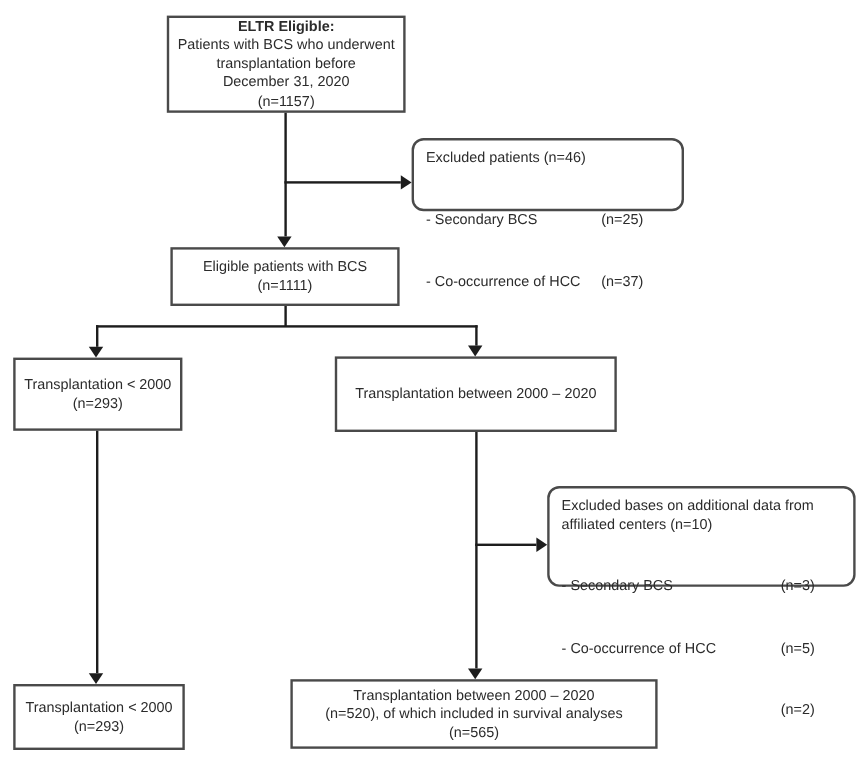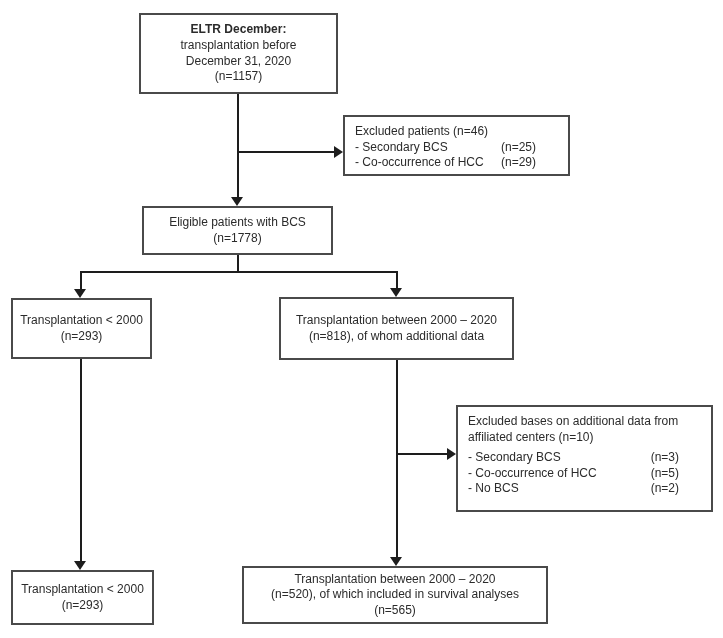--- a/index.html
+++ b/index.html
@@ -9,23 +9,23 @@
     font-size:12px; line-height:1.3; overflow:hidden;
   }
   .box {
     position:absolute; box-sizing:border-box; background:#ffffff;
     border:2px solid #4a4a4a;
   }
   .box.center {
     display:flex; flex-direction:column; align-items:center;
     justify-content:center; text-align:center; padding:2px 4px;
   }
-  .box.leftalign { padding:7px 10px 6px 10px; }
+  .box.leftalign { padding:7px 10px 6px 10px;border-radius:10px; }
   .bold { font-weight:bold; }
-  .row { display:flex; justify-content:space-between; padding-right:22px; }
+  .row { display:flex; justify-content:space-between; padding-right:22px;margin-top:36px; }
   .items { margin-top:5px; }
   .hline, .vline { position:absolute; background:#1d1d1d; }
   .hline { height:2px; }
   .vline { width:2px; }
   .arr-d {
     position:absolute; width:0; height:0;
     border-left:6px solid transparent; border-right:6px solid transparent;
     border-top:9px solid #1d1d1d;
   }
   .arr-r {
@@ -33,54 +33,54 @@
     border-top:6px solid transparent; border-bottom:6px solid transparent;
     border-left:9px solid #1d1d1d;
   }
 </style>
 </head>
 <body>
 
 <div class="canvas">
 
   <div class="box center" style="left:139px; top:13px; width:199px; height:81px;">
-    <div class="bold">ELTR December:</div>
+    <div class="bold">ELTR Eligible:</div>
+    <div>Patients with BCS who underwent</div>
     <div>transplantation before</div>
     <div>December 31, 2020</div>
     <div>(n=1157)</div>
   </div>
 
   <div class="box leftalign" style="left:343px; top:115px; width:227px; height:61px;">
     <div>Excluded patients (n=46)</div>
     <div class="row">
       <span>- Secondary BCS</span>
       <span>(n=25)</span>
     </div>
     <div class="row">
       <span>- Co-occurrence of HCC</span>
-      <span>(n=29)</span>
+      <span>(n=37)</span>
     </div>
   </div>
 
   <div class="box center" style="left:142px; top:206px; width:191px; height:49px;">
     <div>Eligible patients with BCS</div>
-    <div>(n=1778)</div>
+    <div>(n=1111)</div>
   </div>
 
   <div class="box center" style="left:11px; top:298px; width:141px; height:61px;">
     <div>Transplantation &lt; 2000</div>
     <div>(n=293)</div>
   </div>
 
   <div class="box center" style="left:279px; top:297px; width:235px; height:63px;">
     <div>Transplantation between 2000 – 2020</div>
-    <div>(n=818), of whom additional data</div>
   </div>
 
-  <div class="box leftalign" style="left:456px; top:405px; width:257px; height:107px;">
+  <div class="box leftalign" style="left:456px; top:405px; width:257px; height:84px;">
     <div>Excluded bases on additional data from</div>
     <div>affiliated centers (n=10)</div>
     <div class="items">
       <div class="row">
         <span>- Secondary BCS</span>
         <span>(n=3)</span>
       </div>
       <div class="row">
         <span>- Co-occurrence of HCC</span>
         <span>(n=5)</span>

